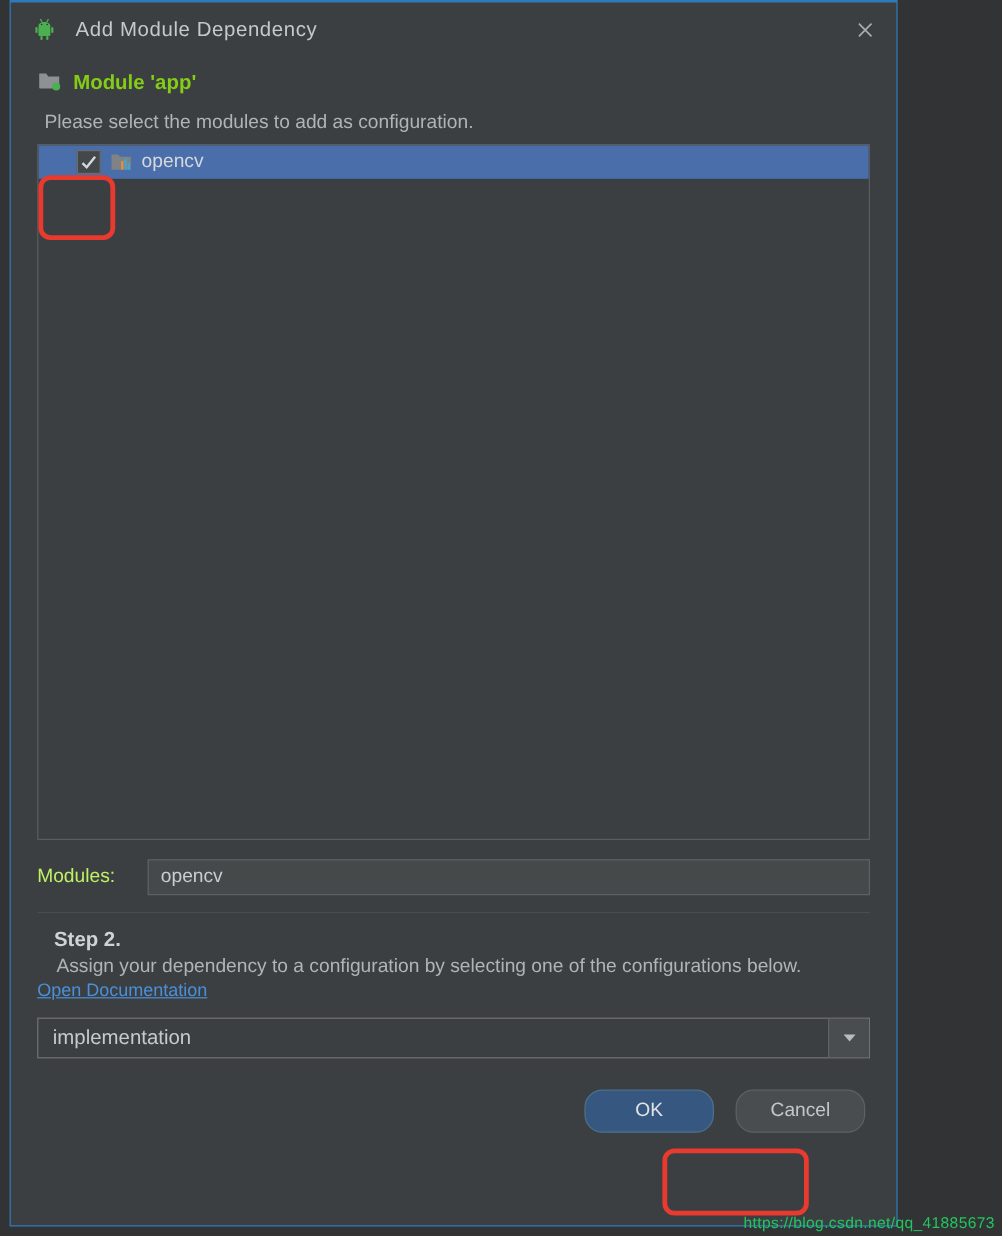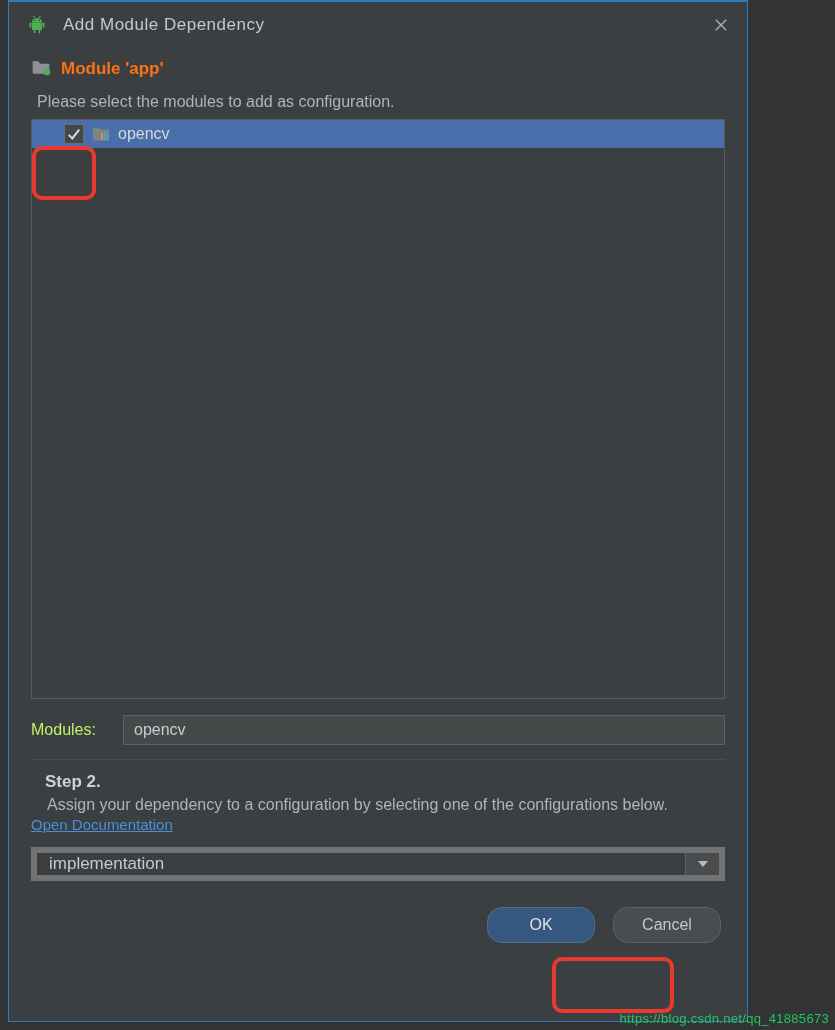--- a/index.html
+++ b/index.html
@@ -57,21 +57,21 @@
     flex: 1 1 auto;
     display: flex;
     flex-direction: column;
   }
   .module-row {
     display: flex; align-items: center; gap: 10px;
     margin-bottom: 14px;
   }
   .module-row span.label {
     font-weight: 700;
-    color: #f97316;
+    color: #84cc16;
     font-size: 17px;
   }
   .folder-icon-svg { width: 20px; height: 18px; }
   .step-title {
     font-weight: 700;
     color: #cfd3d6;
     font-size: 17px;
     margin-bottom: 4px;
     margin-left: 6px;
   }
@@ -137,21 +137,21 @@
     height: 1px;
     background: #2d2f30;
     border-bottom: 1px solid #4a4d4f;
     margin: 14px 0 10px 0;
   }
   .step2-block { margin-top: 2px; }
   .combo {
     margin-top: 14px;
     height: 34px;
     display: flex;
-    border: 6px solid #737373;
+    border: 1px solid #737373;
     background: #3c3f41;
   }
   .combo .combo-text {
     flex: 1;
     padding: 0 12px;
     display: flex; align-items: center;
     color: #c6cacd;
     font-size: 17px;
   }
   .combo .combo-btn {

